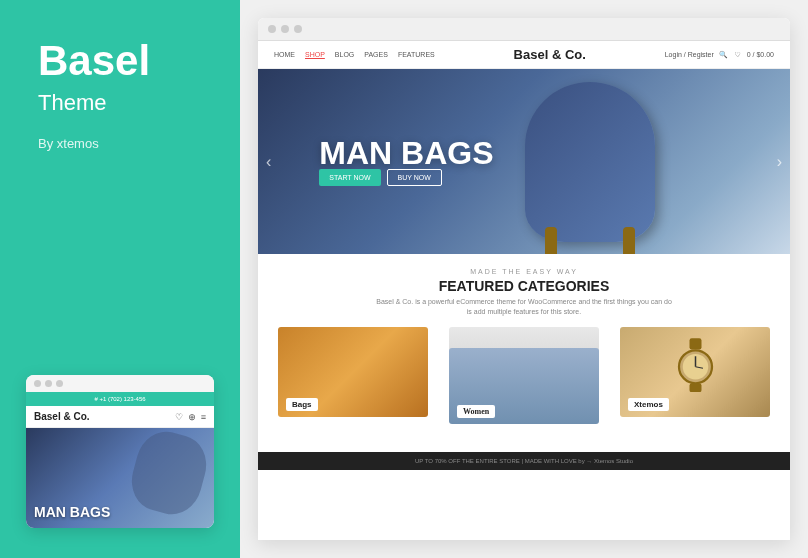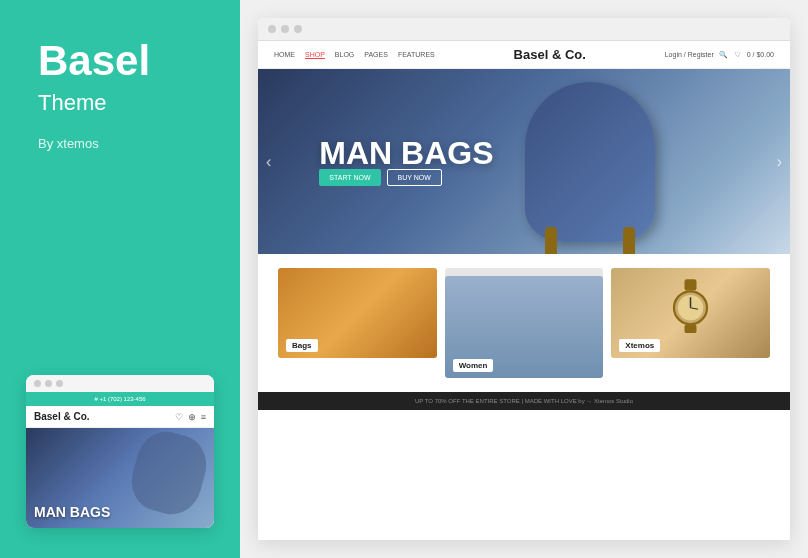--- a/index.html
+++ b/index.html
@@ -300,21 +300,21 @@
     .site-featured-desc {
       font-size: 7px;
       color: #888;
       max-width: 300px;
       margin: 0 auto 10px;
       line-height: 1.4;
     }
     .site-featured-grid {
       display: grid;
       grid-template-columns: 1fr 1fr 1fr;
-      gap: 8px;
+      gap: 21px;
     }
     .category-card {
       border-radius: 3px;
       overflow: hidden;
       position: relative;
       height: 90px;
     }
     .category-label {
       position: absolute;
       bottom: 6px;
@@ -418,20 +418,25 @@
       <div class="site-hero-image-area">
         <div class="backpack-shape">
           <div class="backpack-strap"></div>
           <div class="backpack-strap2"></div>
         </div>
       </div>
       <div class="site-hero-nav-arrow">›</div>
     </div>
 
     <div class="site-featured">
+      <div class="site-featured-header">
+        <div class="site-featured-pretitle">MADE THE EASY WAY</div>
+        <div class="site-featured-title">FEATURED CATEGORIES</div>
+        <div class="site-featured-desc">Basel &amp; Co. is a powerful eCommerce theme for WooCommerce and the first things you can do is add multiple features for this store.</div>
+      </div>
       <div class="site-featured-grid">
         <div class="category-card cat-bags">
           <div class="category-label">Bags</div>
         </div>
         <div class="category-card cat-shoes">
           <div style="text-align:center;padding-top:16px;">
             <svg width="50" height="30" viewBox="0 0 80 50">
               <ellipse cx="40" cy="35" rx="35" ry="10" fill="#555"></ellipse>
               <path d="M15 35 Q20 10 50 10 Q70 10 70 25 Q70 35 60 35 Z" fill="#333"></path>
               <path d="M20 35 Q25 18 45 18 Q60 18 62 28 Q62 35 55 35 Z" fill="#444"></path>
@@ -445,21 +450,21 @@
               <rect x="22" y="0" width="16" height="15" rx="3" fill="#8B6914"></rect>
               <circle cx="30" cy="38" r="22" fill="#c8aa70" stroke="#8B6914" stroke-width="3"></circle>
               <circle cx="30" cy="38" r="17" fill="#e8d090"></circle>
               <line x1="30" y1="38" x2="30" y2="24" stroke="#333" stroke-width="2"></line>
               <line x1="30" y1="38" x2="40" y2="40" stroke="#333" stroke-width="1.5"></line>
               <rect x="22" y="60" width="16" height="12" rx="3" fill="#8B6914"></rect>
             </svg>
           </div>
           <div class="category-label">Xtemos</div>
         </div>
-        <div class="category-card cat-women" style="grid-column: 2; grid-row: 2; margin-top: -90px; height: 102px; position: relative; z-index:1;">
+        <div class="category-card cat-women" style="grid-column: 2; grid-row: 2; margin-top: -90px; height: 76px; position: relative; z-index:1;font-family:Liberation Serif, serif;">
           <div class="category-label">Women</div>
         </div>
       </div>
     </div>
 
     <div class="site-footer-bar">UP TO 70% OFF THE ENTIRE STORE | MADE WITH LOVE by → Xtemos Studio</div>
   </div>
 </div>
 
 </body></html>

